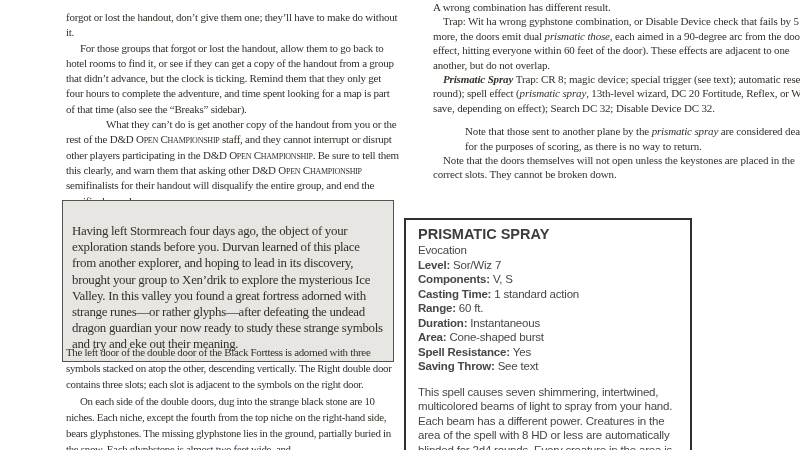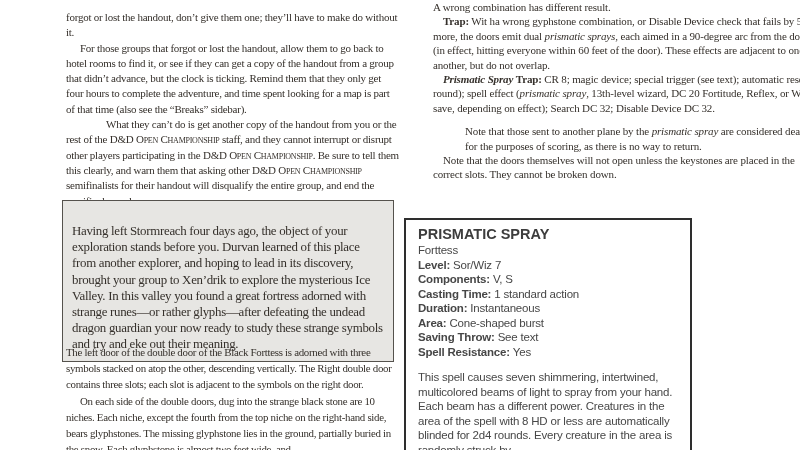--- a/index.html
+++ b/index.html
@@ -23,21 +23,21 @@
 
   #spellbox{position:absolute;left:404px;top:218px;width:288px;height:252px;box-sizing:border-box;
             border:2px solid #2e2e2e;background:#ffffff;padding:6px 12px 0 12px;
             font-family:"Liberation Sans","DejaVu Sans",sans-serif;color:#474747;
             font-size:11.5px;line-height:14.5px;letter-spacing:-0.2px;overflow:hidden;}
   #spell-title{font-size:14.5px;font-weight:bold;letter-spacing:0;line-height:17px;color:#3d3d3d;}
   .stat-label{font-weight:bold;text-align:center;}
   .stat-value{margin-left:3px;}
   #spell-desc{margin-top:11px;}
 
-  .seg-b{font-weight:bold;}
+  .seg-b{font-weight:normal;}
   .seg-i{font-style:italic;}
   .seg-bi{font-weight:bold;font-style:italic;}
   .seg-sc{font-variant:small-caps;}
 </style>
 </head>
 <body>
 
 <div>
 
   <div id="left-top" class="serif">
@@ -50,46 +50,49 @@
     <p>Having left Stormreach four days ago, the object of your exploration stands before you. Durvan learned of this place from another explorer, and hoping to lead in its discovery, brought your group to Xen’drik to explore the mysterious Ice Valley. In this valley you found a great fortress adorned with strange runes—or rather glyphs—after defeating the undead dragon guardian your now ready to study these strange symbols and try and eke out their meaning.</p>
   </div>
 
   <div id="left-bottom" class="serif">
     <p><span>The left door of the double door of the Black Forttess is adorned with three symbols stacked on atop the other, descending vertically. The Right double door contains three slots; each slot is adjacent to the symbols on the right door.</span></p>
     <p class="ind-sm"><span>On each side of the double doors, dug into the strange black stone are 10 niches. Each niche, except the fourth from the top niche on the right-hand side, bears glyphstones. The missing glyphstone lies in the ground, partially buried in the snow.  Each glyphstone is almost two feet wide, and</span></p>
   </div>
 
   <div id="right-top" class="serif">
     <p><span>A wrong combination has different result.</span></p>
-    <p class="ind-xs"><span class="seg-b">Trap:</span><span> Wit ha wrong gyphstone combination, or Disable Device check that fails by 5 or more, the doors emit dual </span><span class="seg-i">prismatic sprays</span><span>, each aimed in a 90-degree arc from the door (in effect, hitting everyone within 60 feet of the door). These effects are adjacent to one another, but do not overlap.</span></p>
+    <p class="ind-xs"><span class="seg-b">Trap:</span><span> Wit ha wrong gyphstone combination, or Disable Device check that fails by 5 or more, the doors emit dual </span><span class="seg-i">prismatic those</span><span>, each aimed in a 90-degree arc from the door (in effect, hitting everyone within 60 feet of the door). These effects are adjacent to one another, but do not overlap.</span></p>
     <p class="ind-xs"><span class="seg-bi">Prismatic Spray </span><span class="seg-b">Trap:</span><span> CR 8; magic device; special trigger (see text); automatic reset (1 round); spell effect (</span><span class="seg-i">prismatic spray</span><span>, 13th-level wizard, DC 20 Fortitude, Reflex, or Will save, depending on effect); Search DC 32; Disable Device DC 32.</span></p>
     <p class="gap-top"><span>Note that those sent to another plane by the </span><span class="seg-i">prismatic spray</span><span> are considered dead for the purposes of scoring, as there is no way to return.</span></p>
     <p class="ind-xs"><span>Note that the doors themselves will not open unless the keystones are placed in the correct slots. They cannot be broken down.</span></p>
   </div>
 
   <div id="spellbox">
     <div id="spell-title">PRISMATIC SPRAY</div>
-    <div>Forttess</div>
+    <div>Evocation</div>
     <div>
       <span class="stat-label">Level:</span><span class="stat-value">Sor/Wiz 7</span>
     </div>
     <div>
       <span class="stat-label">Components:</span><span class="stat-value">V, S</span>
     </div>
     <div>
       <span class="stat-label">Casting Time:</span><span class="stat-value">1 standard action</span>
     </div>
     <div>
+      <span class="stat-label">Range:</span><span class="stat-value">60 ft.</span>
+    </div>
+    <div>
       <span class="stat-label">Duration:</span><span class="stat-value">Instantaneous</span>
     </div>
     <div>
       <span class="stat-label">Area:</span><span class="stat-value">Cone-shaped burst</span>
     </div>
     <div>
-      <span class="stat-label">Saving Throw:</span><span class="stat-value">See text</span>
+      <span class="stat-label">Spell Resistance:</span><span class="stat-value">Yes</span>
     </div>
     <div>
-      <span class="stat-label">Spell Resistance:</span><span class="stat-value">Yes</span>
+      <span class="stat-label">Saving Throw:</span><span class="stat-value">See text</span>
     </div>
     <p id="spell-desc">This spell causes seven shimmering, intertwined, multicolored beams of light to spray from your hand. Each beam has a different power. Creatures in the area of the spell with 8 HD or less are automatically blinded for 2d4 rounds. Every creature in the area is randomly struck by</p>
   </div>
 
 </div>
 
 </body></html>

